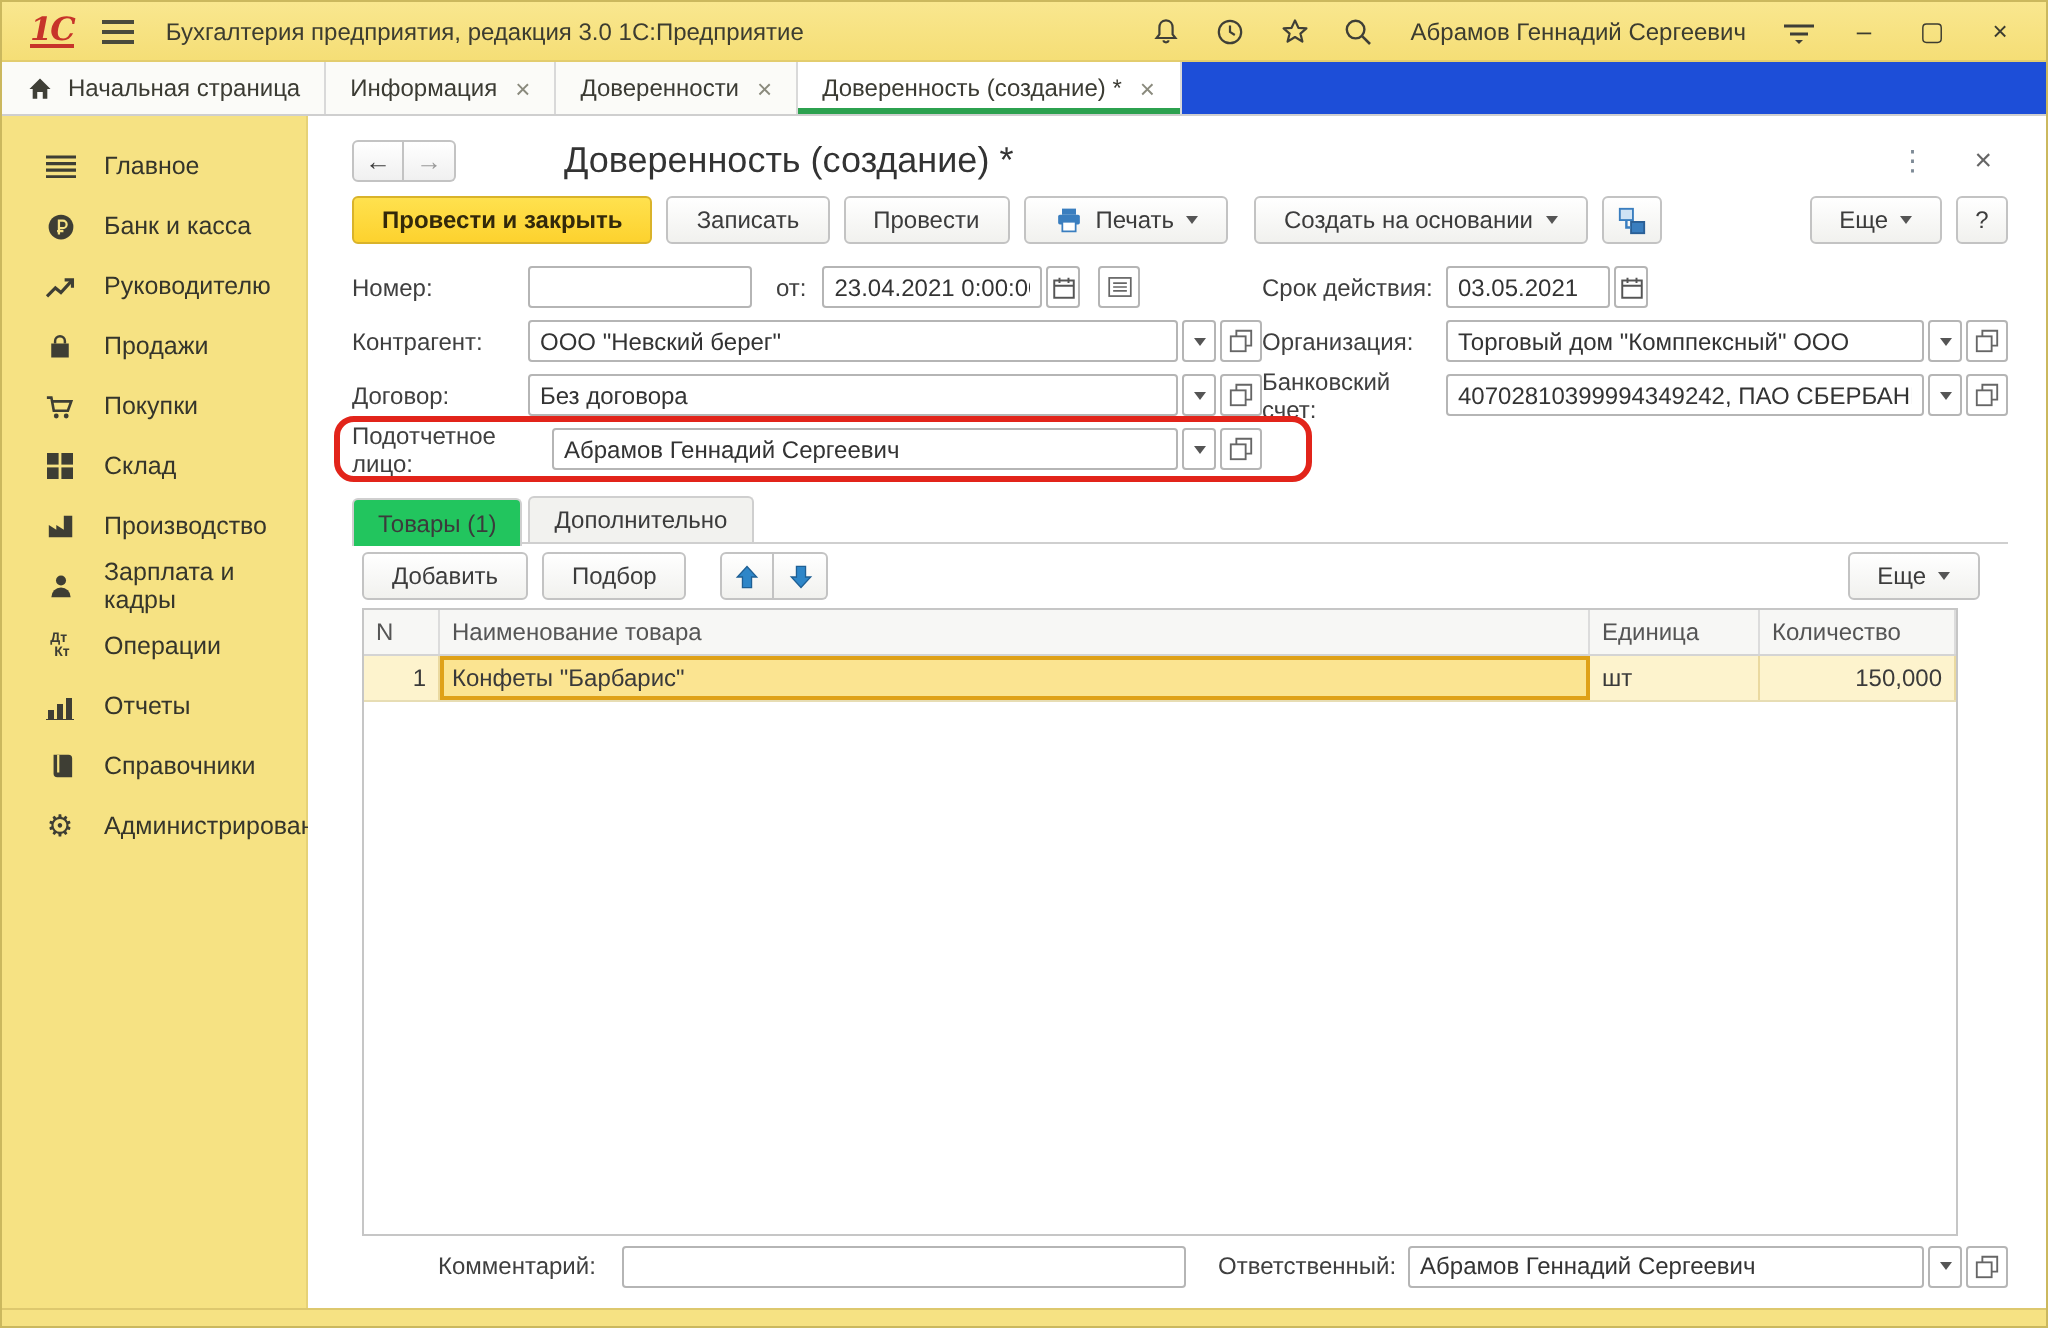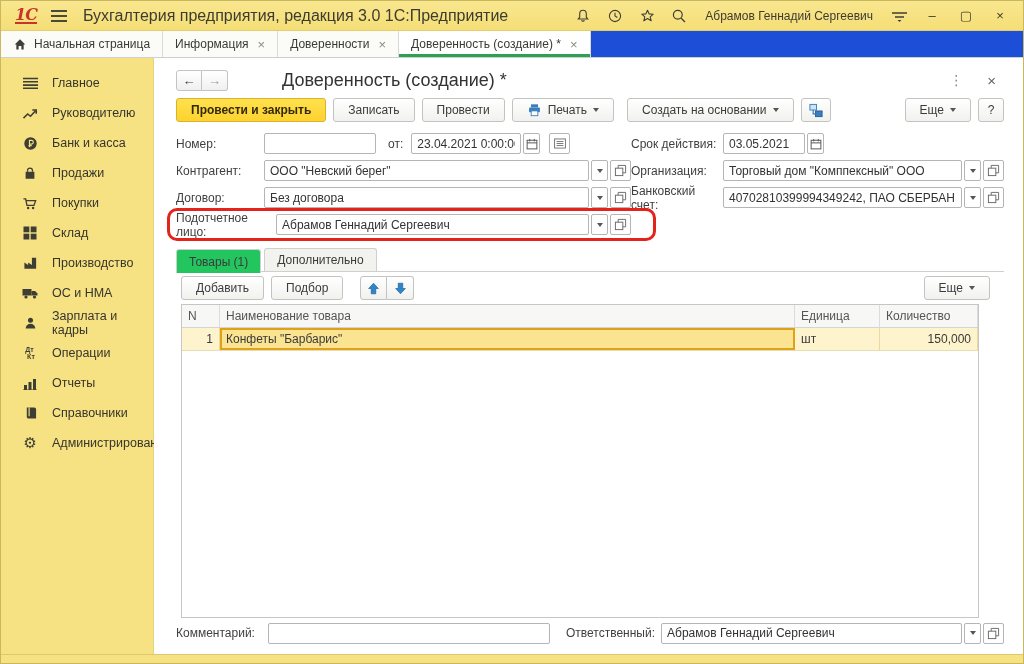--- a/index.html
+++ b/index.html
@@ -4,21 +4,21 @@
 <style>
   * { margin:0; padding:0; box-sizing:border-box; font-family:"Liberation Sans", sans-serif; }
   html,body { width:1024px; height:664px; background:#fff; overflow:hidden; }
   .window { width:1024px; height:664px; display:flex; flex-direction:column; border:1px solid #cbb85e; }
 
   
   .titlebar { height:30px; flex:none; background:linear-gradient(#f9e78f,#f5de76); display:flex; align-items:center; padding:0 10px 0 14px; border-bottom:1px solid #e3cd6e; }
   .logo1c { font-family:"DejaVu Serif", serif; font-style:italic; font-weight:bold; color:#c7342a; font-size:16px; letter-spacing:-1px; margin-right:14px; border-bottom:2px solid #c7342a; line-height:14px; }
   .burger { width:16px; height:12px; display:flex; flex-direction:column; justify-content:space-between; margin-right:16px; cursor:pointer; }
   .burger i { height:2px; background:#4a4a3c; }
-  .tb-title { font-size:16px; color:#3c3c30; }
+  .tb-title { font-size:12px; color:#3c3c30; }
   .tb-right { margin-left:auto; display:flex; align-items:center; gap:8px; }
   .tb-ico { width:24px; height:22px; display:flex; align-items:center; justify-content:center; cursor:pointer; }
   .tb-user { font-size:12px; color:#3c3c30; margin:0 6px; cursor:pointer; }
   .winbtn { width:26px; height:22px; display:flex; align-items:center; justify-content:center; font-size:13px; color:#3c3c30; cursor:pointer; }
 
   
   .tabbar { height:27px; flex:none; background:#1d4ed8; display:flex; border-bottom:1px solid #cfcfcf; }
   .mtab { display:flex; align-items:center; gap:7px; padding:0 12px; font-size:12px; color:#3b3b33; border-right:1px solid #d9d9d9; cursor:pointer; position:relative; background:#fbfbf8; }
   .mtab.active { background:#fff; }
   .mtab.active::after { content:""; position:absolute; left:0; right:0; bottom:0; height:3px; background:#2ca14f; }
@@ -180,35 +180,35 @@
       <div class="s-item">
         <span class="s-ico">
             <svg width="15" height="12" viewBox="0 0 15 12">
               <path d="M0 1.5h15M0 4.8h15M0 8.1h15M0 11.4h15" stroke="#3e3e34" stroke-width="1.6"></path>
             </svg>
           </span>
         <span>Главное</span>
       </div>
       <div class="s-item">
         <span class="s-ico">
+            <svg width="15" height="15" viewBox="0 0 16 16">
+              <circle cx="8" cy="8" r="6.6" fill="#3e3e34"></circle>
+              <path d="M6.9 12V4.6h2.1a2 2 0 0 1 0 4H6.9M5.9 10.2h3.4" fill="none" stroke="#f6e283" stroke-width="1.2"></path>
+            </svg>
+          </span>
+        <span>Банк и касса</span>
+      </div>
+      <div class="s-item">
+        <span class="s-ico">
             <svg width="16" height="13" viewBox="0 0 16 14">
               <path d="M1 12l4.5-4.5 3 2.5L14 4" fill="none" stroke="#3e3e34" stroke-width="1.7"></path>
               <path d="M10.5 3.2h4.2v4.2" fill="none" stroke="#3e3e34" stroke-width="1.7"></path>
             </svg>
           </span>
         <span>Руководителю</span>
-      </div>
-      <div class="s-item">
-        <span class="s-ico">
-            <svg width="15" height="15" viewBox="0 0 16 16">
-              <circle cx="8" cy="8" r="6.6" fill="#3e3e34"></circle>
-              <path d="M6.9 12V4.6h2.1a2 2 0 0 1 0 4H6.9M5.9 10.2h3.4" fill="none" stroke="#f6e283" stroke-width="1.2"></path>
-            </svg>
-          </span>
-        <span>Банк и касса</span>
       </div>
       <div class="s-item">
         <span class="s-ico">
             <svg width="14" height="15" viewBox="0 0 16 16">
               <path d="M5.2 6V4.6a2.8 2.8 0 0 1 5.6 0V6" fill="none" stroke="#3e3e34" stroke-width="1.4"></path>
               <rect x="3" y="6" width="10" height="8" fill="#3e3e34"></rect>
             </svg>
           </span>
         <span>Продажи</span>
       </div>
@@ -233,31 +233,20 @@
           </span>
         <span>Склад</span>
       </div>
       <div class="s-item">
         <span class="s-ico">
             <svg width="15" height="14" viewBox="0 0 16 14">
               <path d="M1.5 13V6.5L5.5 9V6.5L9.5 9V1.5H14V13z" fill="#3e3e34"></path>
             </svg>
           </span>
         <span>Производство</span>
-      </div>
-      <div class="s-item">
-        <span class="s-ico">
-            <svg width="17" height="14" viewBox="0 0 17 14">
-              <rect x="0.5" y="3" width="9" height="6.5" fill="#3e3e34"></rect>
-              <path d="M9.5 5h3.6l2.4 2.4v2.1H9.5z" fill="#3e3e34"></path>
-              <circle cx="4" cy="11" r="1.6" fill="#3e3e34"></circle>
-              <circle cx="12.5" cy="11" r="1.6" fill="#3e3e34"></circle>
-            </svg>
-          </span>
-        <span>ОС и НМА</span>
       </div>
       <div class="s-item">
         <span class="s-ico">
             <svg width="13" height="14" viewBox="0 0 14 14">
               <circle cx="7" cy="4" r="2.7" fill="#3e3e34"></circle>
               <path d="M1.8 13a5.2 5.2 0 0 1 10.4 0z" fill="#3e3e34"></path>
             </svg>
           </span>
         <span>Зарплата и кадры</span>
       </div>
@@ -516,21 +505,21 @@
         <div class="t-row">
           <div class="c cN">1</div>
           <div class="c cName sel">Конфеты "Барбарис"</div>
           <div class="c cUnit">шт</div>
           <div class="c cQty">150,000</div>
         </div>
         <div class="t-empty"></div>
       </div>
 
       <div class="f-foot">
-        <span class="lbl" style="width:86px;flex:none;">Комментарий:</span>
+        <span class="lbl" style="width:86px;flex:none;margin-left:43px;">Комментарий:</span>
         <input class="fld" style="width: 282px;" value="">
         <span class="foot-gap"></span>
         <span class="lbl">Ответственный:</span>
         <div class="combo">
           <input class="fld" value="Абрамов Геннадий Сергеевич" style="">
           <button class="cbtn">
               <span class="car"></span>
             </button>
           <button class="cbtn open">
               <svg width="13" height="13" viewBox="0 0 14 14">

